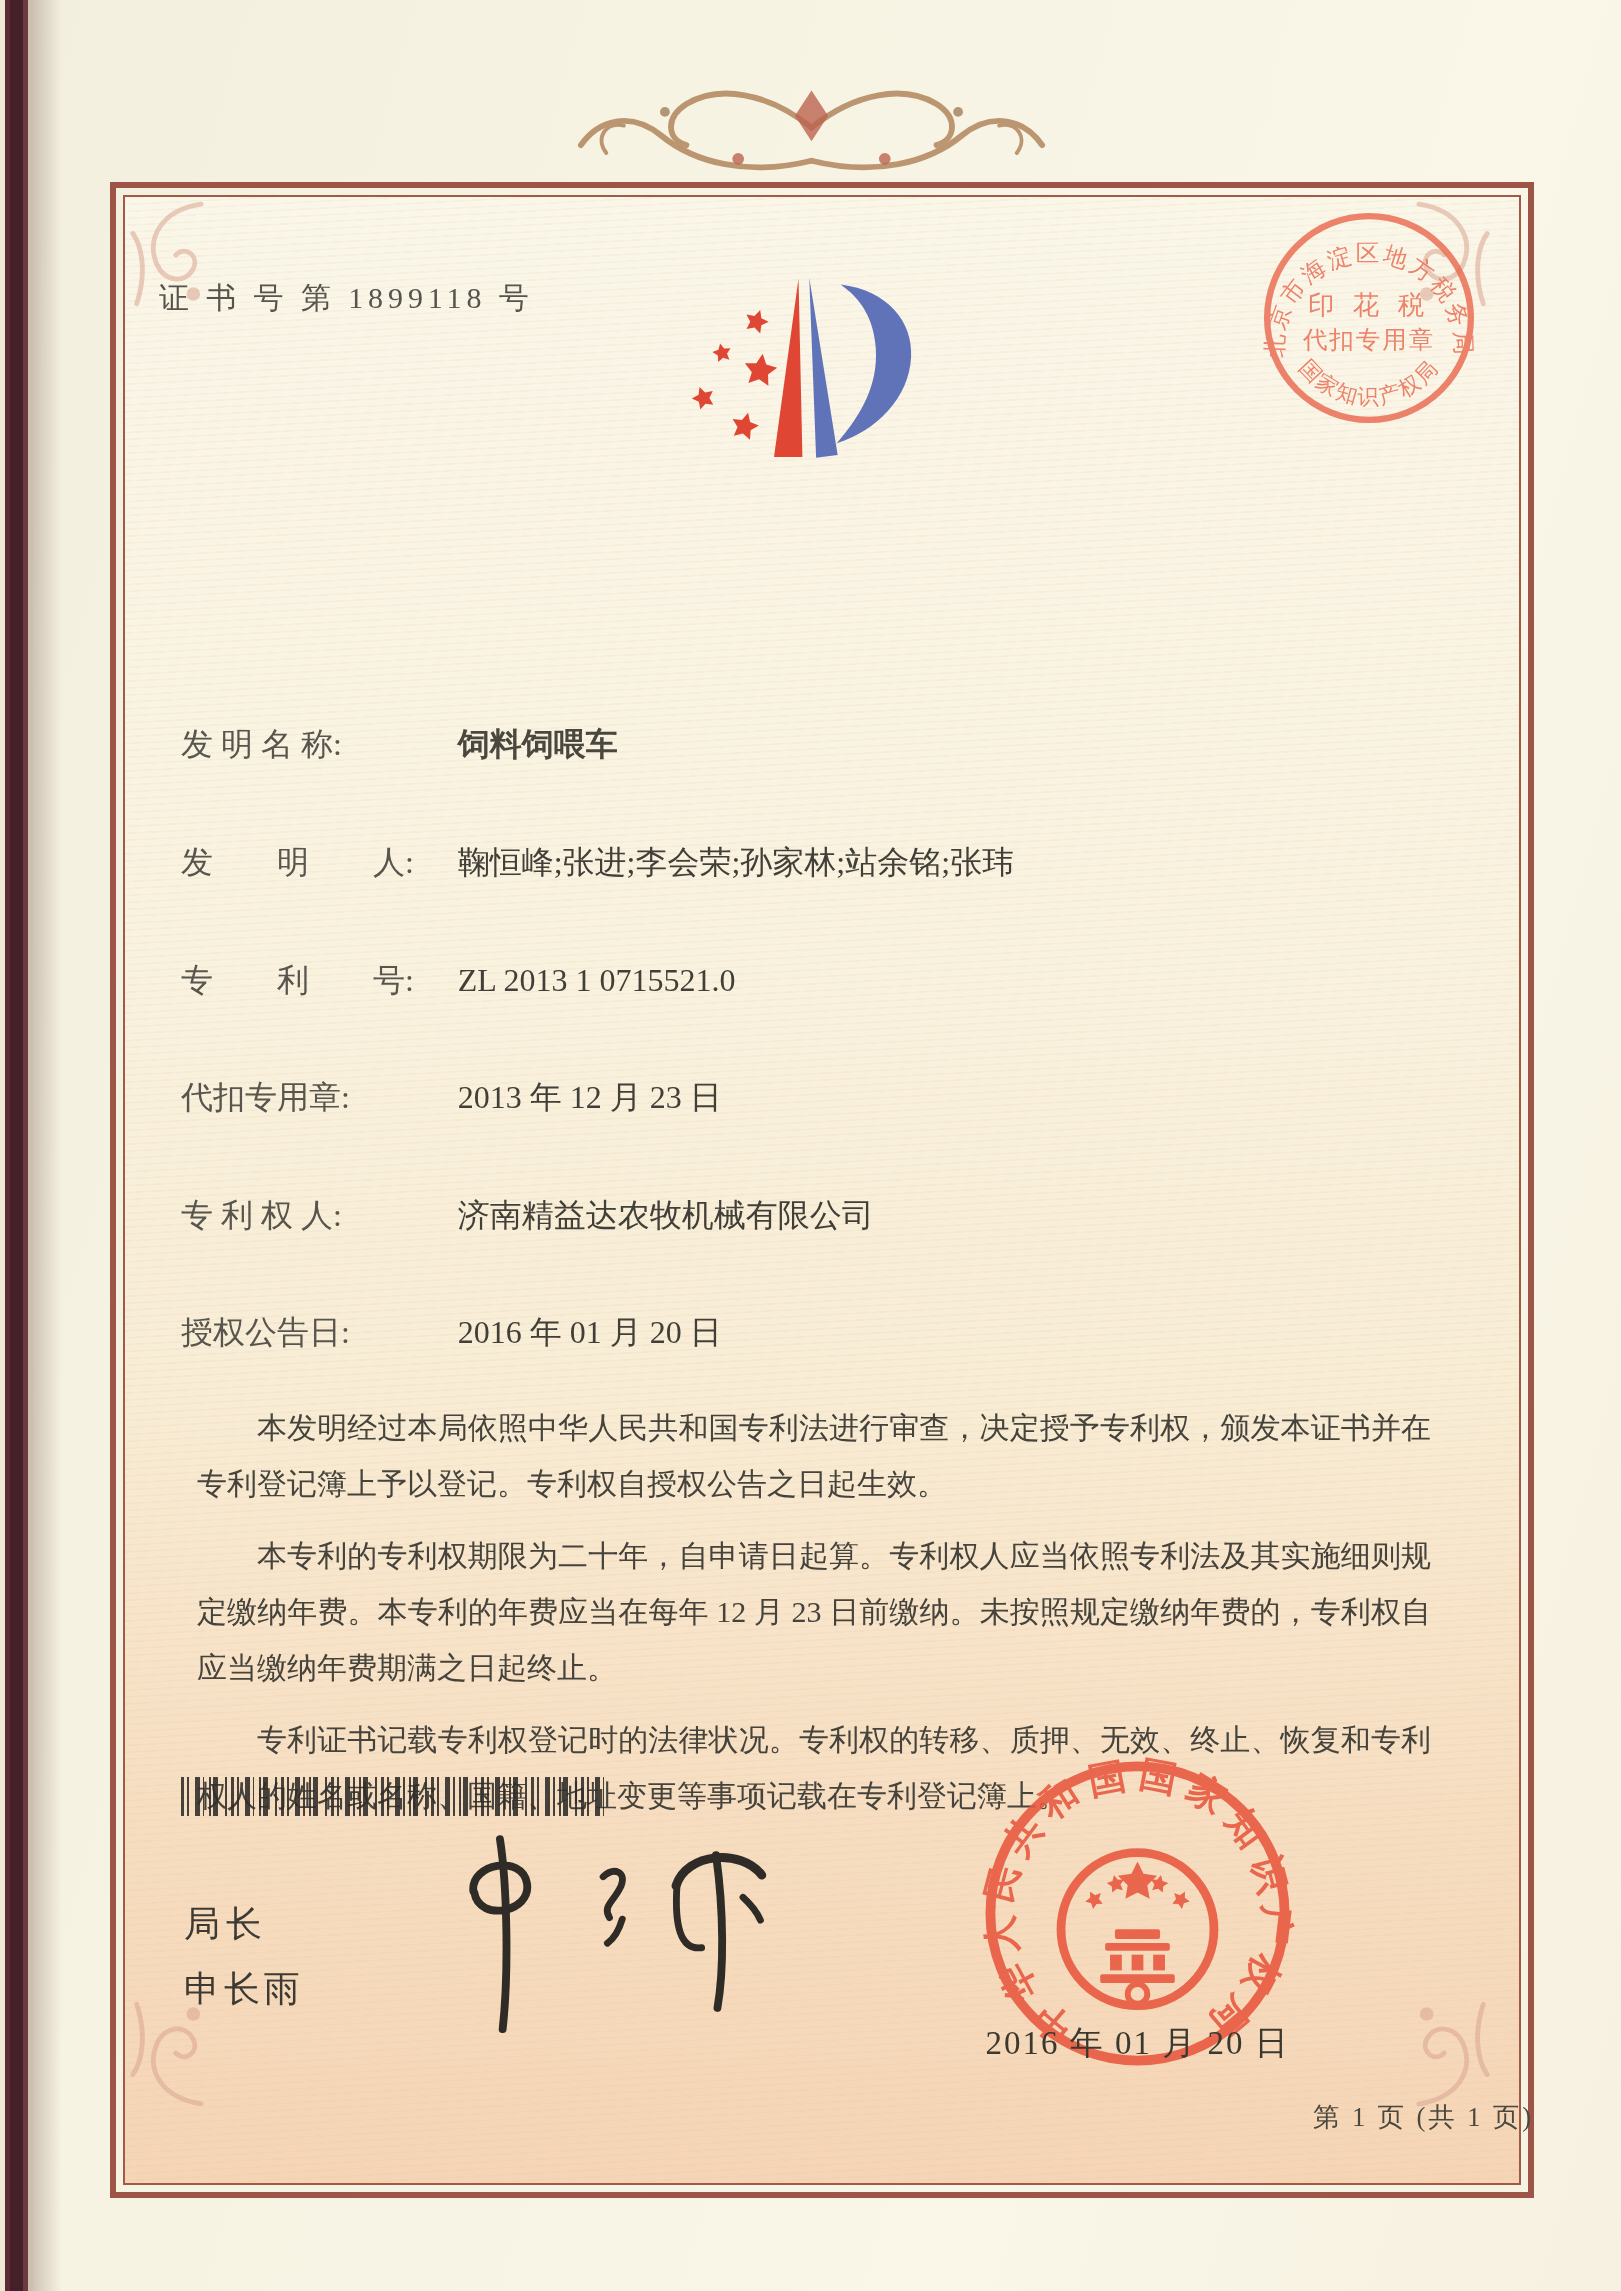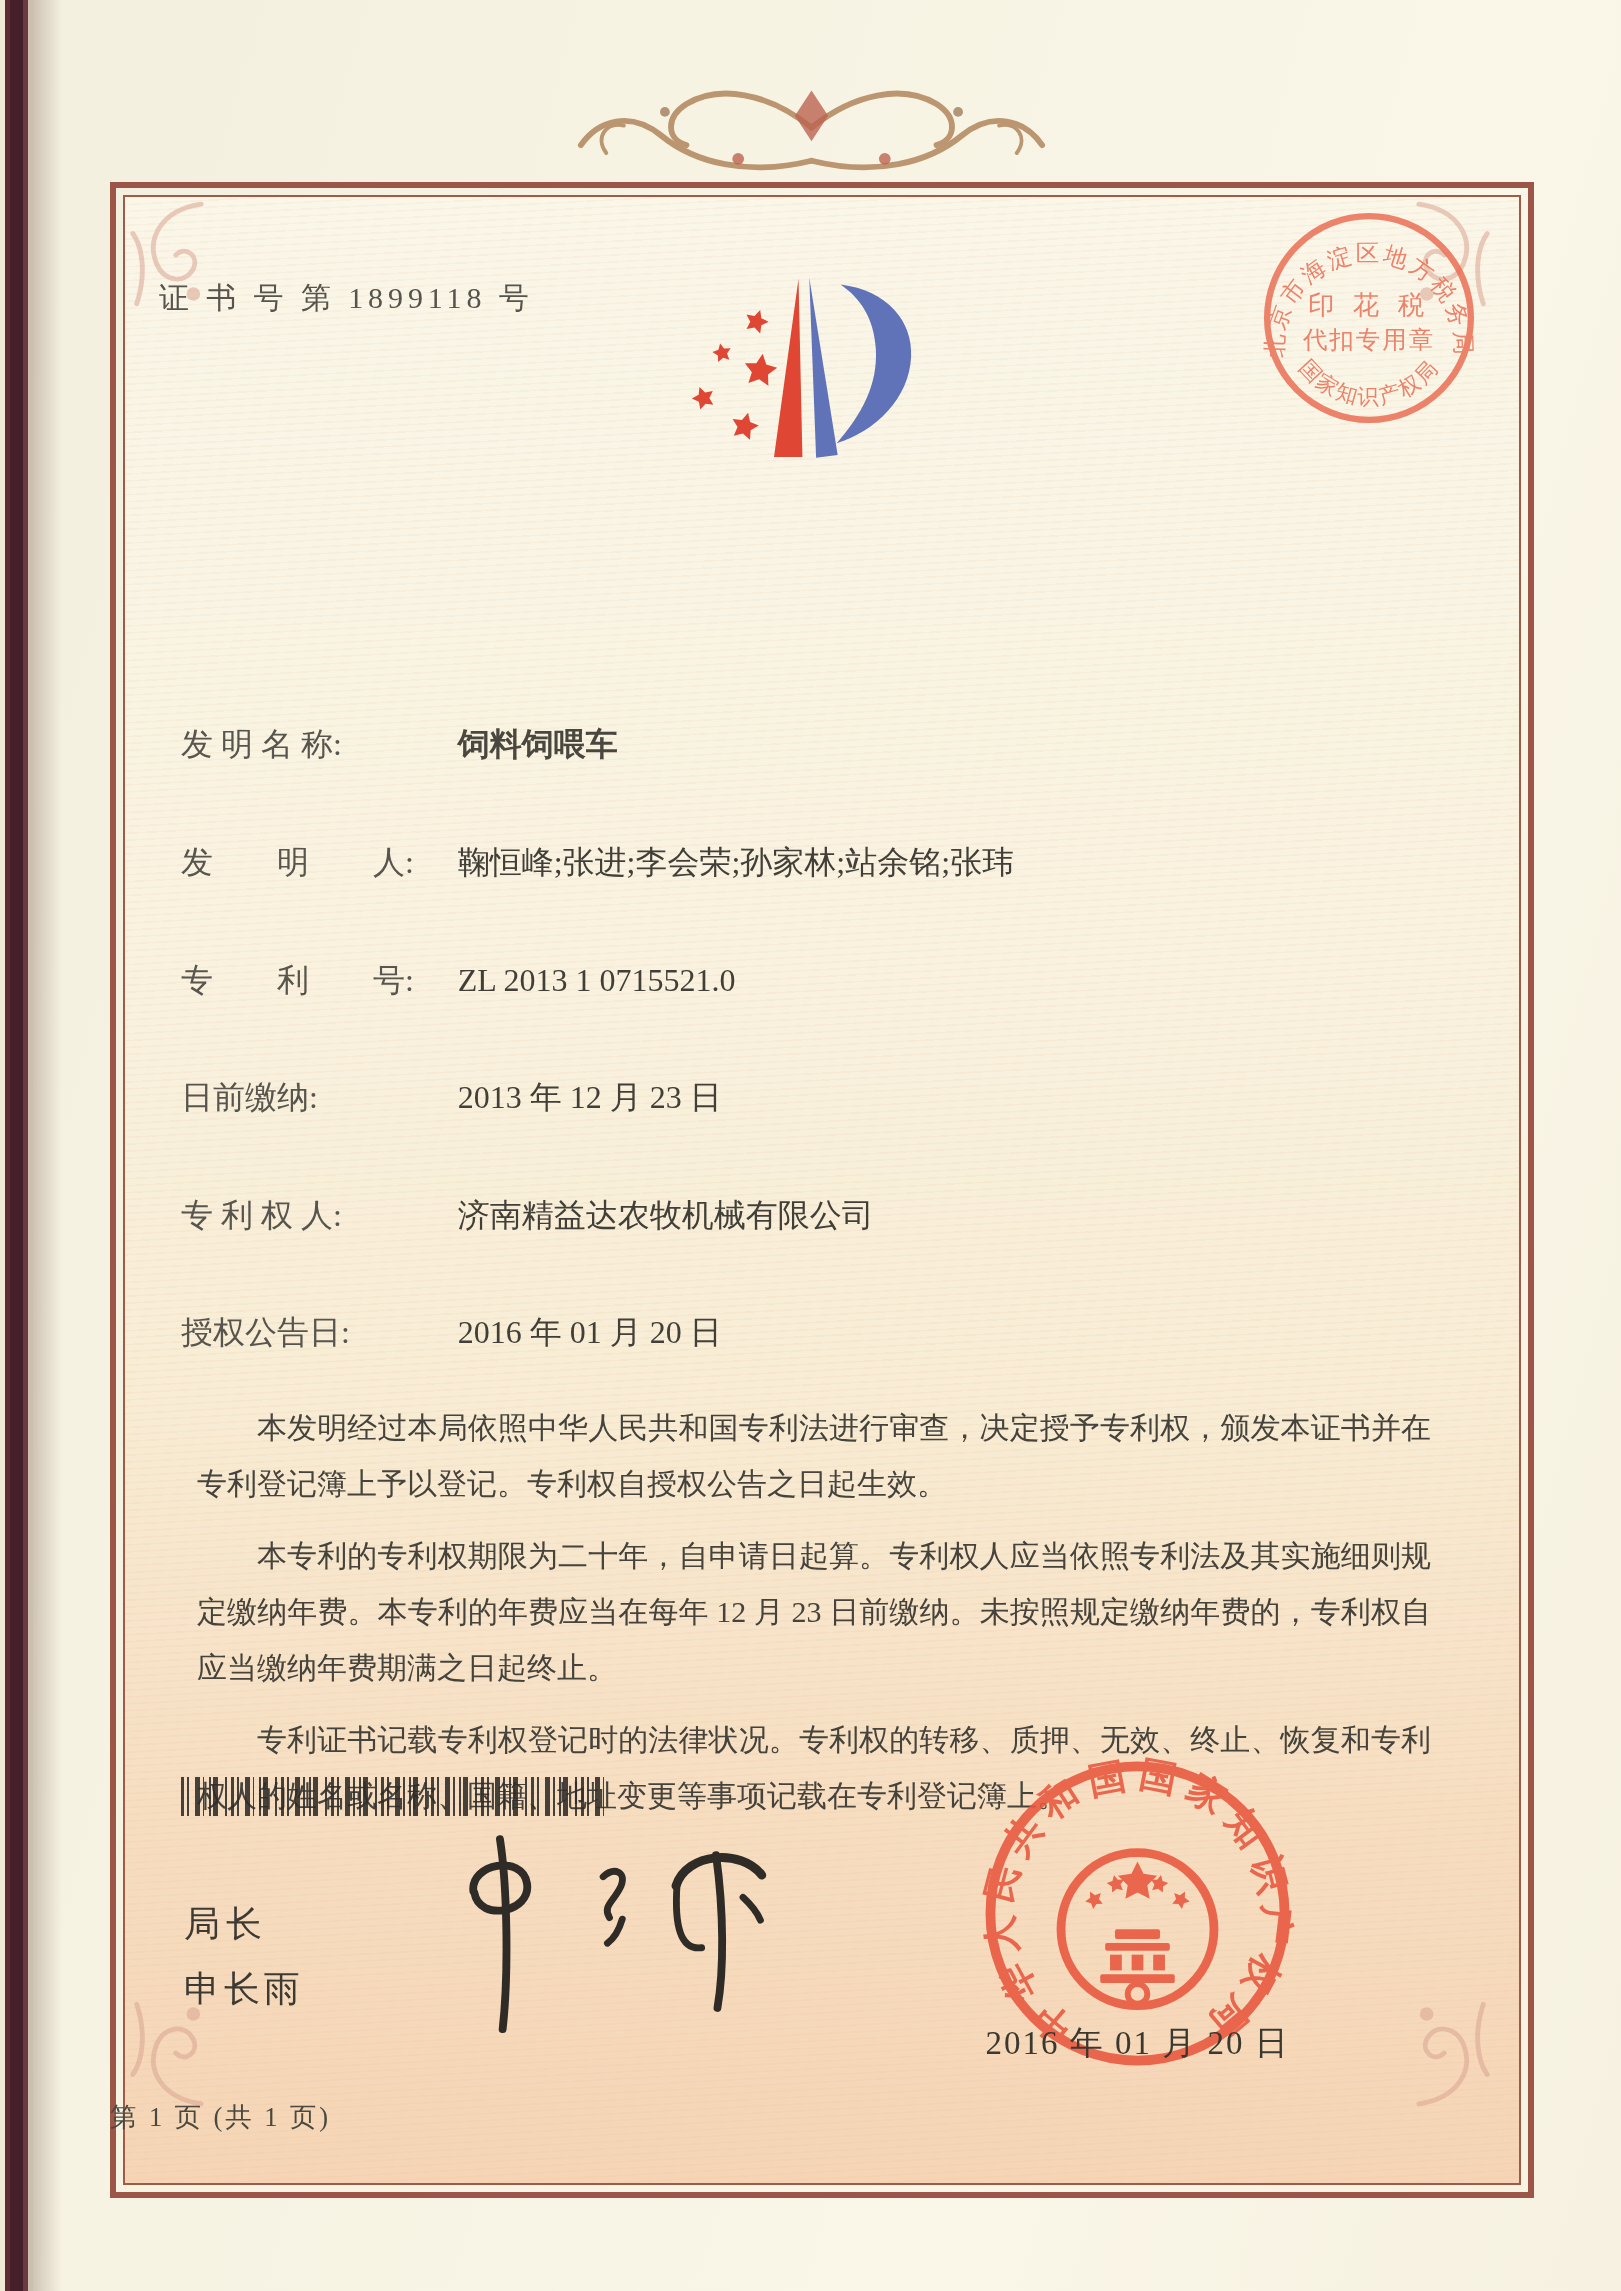--- a/index.html
+++ b/index.html
@@ -43,21 +43,21 @@
   
   .signer-title{position:absolute;left:184px;top:1900px;font-size:36px;font-weight:500;color:#3d3a33;
         font-family:Liberation Serif, serif;letter-spacing:5.9px;}
   .signer-name{position:absolute;left:184px;top:1965px;font-size:36px;font-weight:500;color:#3d3a33;
         font-family:Liberation Sans, sans-serif;letter-spacing:3.9px;}
   .signature{position:absolute;left:421px;top:1825px;z-index:2;}
   
   .seal{position:absolute;left:961px;top:1737px;z-index:2;}
   .seal-date{position:absolute;left:961px;top:2021px;width:353px;text-align:center;z-index:3;
         font-size:33px;color:#3b382f;letter-spacing:2px;}
-  .footer{position:absolute;left:110px;top:2099px;width:1424px;text-align:left;
+  .footer{position:absolute;left:110px;top:2099px;width:1424px;text-align:right;
         font-size:26.5px;color:#4a483f;letter-spacing:2.9px;}
   .tax-stamp{position:absolute;left:1227px;top:176px;}
   .logo{position:absolute;left:676px;top:263px;}
   .top-ornament{position:absolute;left:537px;top:65px;z-index:4;opacity:.9;}
   .corner{position:absolute;opacity:.55;}
   .c-tl{left:125px;top:196px;}
   .c-tr{left:1413px;top:196px;transform:scaleX(-1);}
   .c-bl{left:125px;top:1998px;transform:scaleY(-1);}
   .c-br{left:1413px;top:1998px;transform:scale(-1,-1);}
   .seal-text{font-family:"Liberation Serif","DejaVu Serif",serif;}
@@ -168,21 +168,21 @@
     <div class="field" style="top:841px">
       <span class="flabel">发　　明　　人:</span><span class="fvalue">鞠恒峰;张进;李会荣;孙家林;站余铭;张玮</span>
     </div>
     <div class="field" style="top:723px">
       <span class="flabel">发 明 名 称:</span><span class="fvalue bold">饲料饲喂车</span>
     </div>
     <div class="field" style="top:959px">
       <span class="flabel">专　　利　　号:</span><span class="fvalue">ZL 2013 1 0715521.0</span>
     </div>
     <div class="field" style="top:1076px">
-      <span class="flabel">日前缴纳:</span><span class="fvalue">2013 年 12 月 23 日</span>
+      <span class="flabel">代扣专用章:</span><span class="fvalue">2013 年 12 月 23 日</span>
     </div>
     <div class="field" style="top:1194px">
       <span class="flabel">专 利 权 人:</span><span class="fvalue">济南精益达农牧机械有限公司</span>
     </div>
     <div class="field" style="top:1311px">
       <span class="flabel">授权公告日:</span><span class="fvalue">2016 年 01 月 20 日</span>
     </div>
 
     <div class="paras">
       <p>本发明经过本局依照中华人民共和国专利法进行审查，决定授予专利权，颁发本证书并在专利登记簿上予以登记。专利权自授权公告之日起生效。</p>

